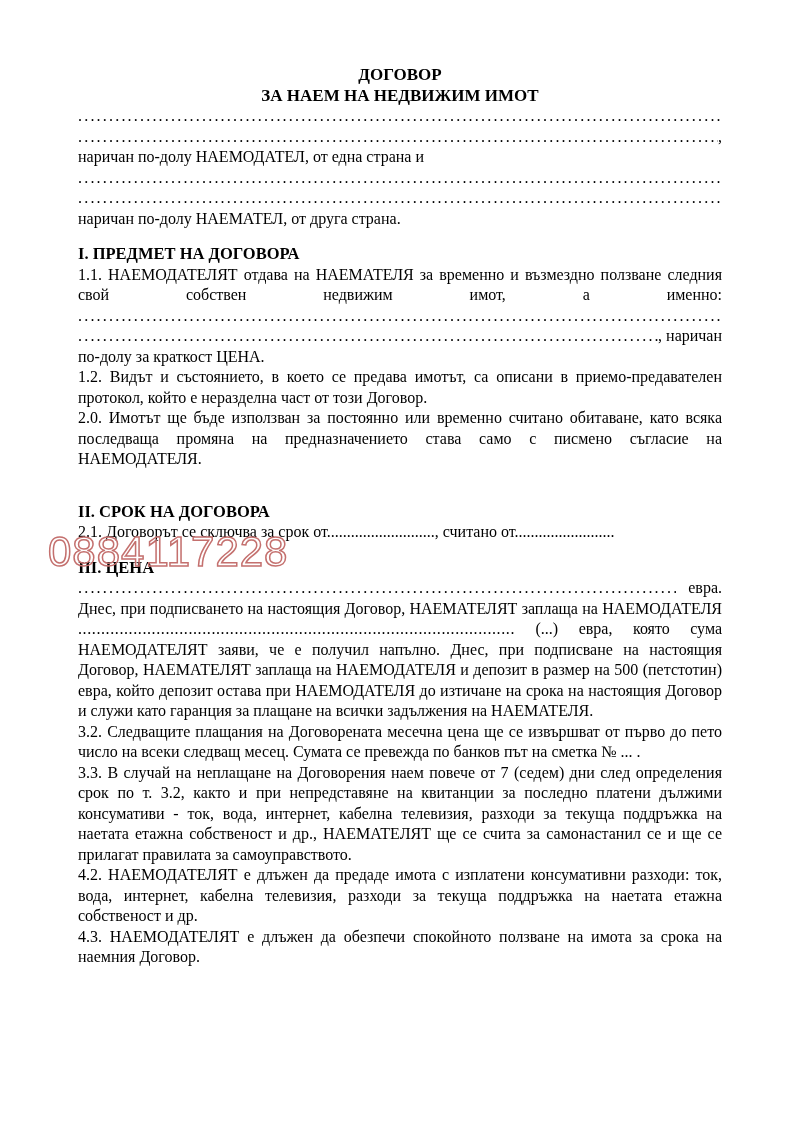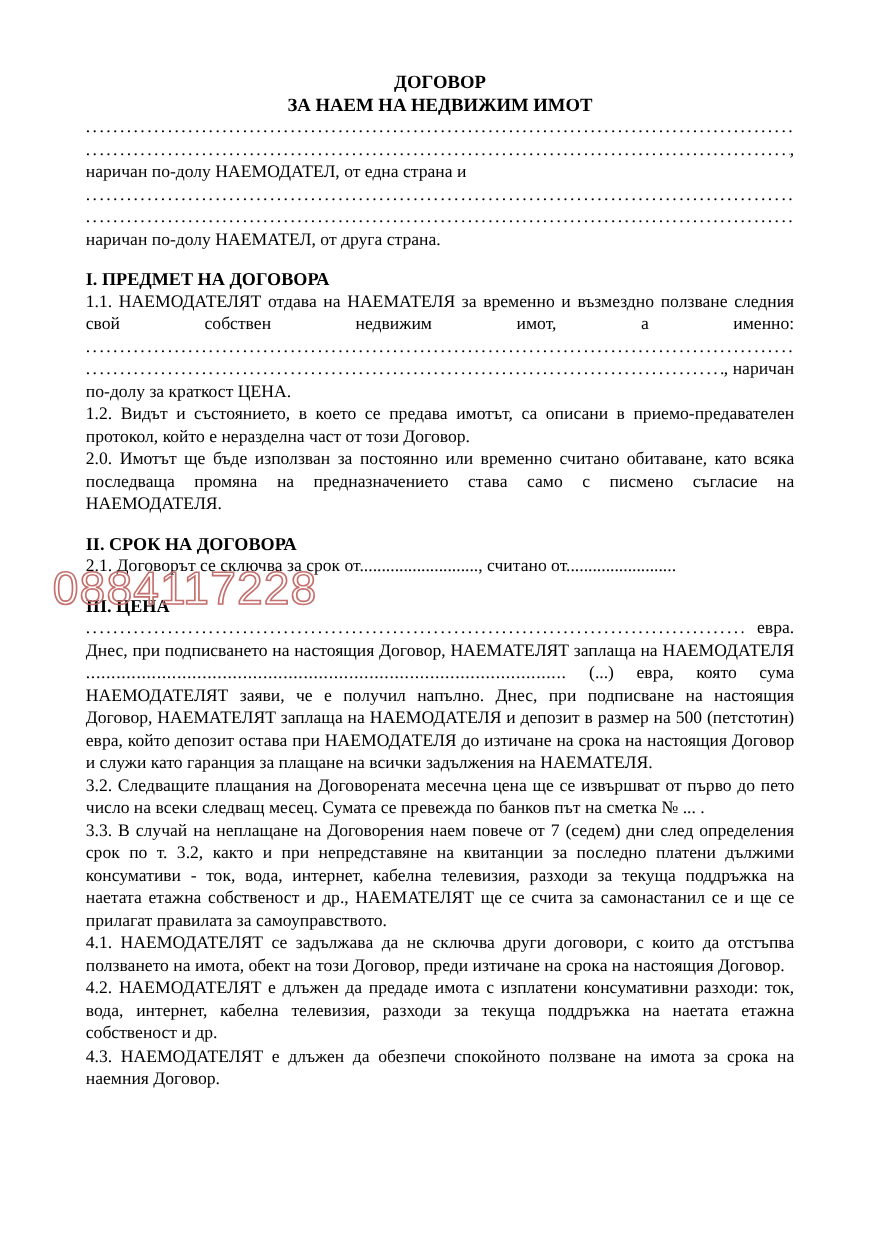--- a/index.html
+++ b/index.html
@@ -105,28 +105,27 @@
         <div class="dotline">
           <span class="dots">..........................................................................................................................................................................................................................................................</span>
         </div>
         <div class="dotline">
           <span class="dots">..........................................................................................................................................................................................................................................................</span>
           <span class="suffix">, наричан</span>
         </div>
         <div class="block-p"><span>по-долу за краткост </span><span class="bold">ЦЕНА.</span></div>
         <div class="block-p"><span class="bold">1.2.</span><span> Видът и състоянието, в което се предава имотът, са описани в приемо-предавателен протокол, който е неразделна част от този Договор.</span></div>
         <div class="block-p"><span class="bold">2.0.</span><span> Имотът ще бъде използван за постоянно или временно считано обитаване, като всяка последваща промяна на предназначението става само с писмено съгласие на </span><span class="bold">НАЕМОДАТЕЛЯ.</span></div>
-        <div class="block-h" style="margin-top: 15px;"><span>II. СРОК НА ДОГОВОРА</span></div>
+        <div class="block-h" style="margin-top: 32px;"><span>II. СРОК НА ДОГОВОРА</span></div>
         <div class="block-p"><span class="bold">2.1.</span><span> Договорът се сключва за срок от..........................., считано от.........................</span></div>
         <div class="block-h" style="margin-top: 15px;"><span>III. ЦЕНА</span><span class="watermark">0884117228</span></div>
         <div class="dotline">
           <span class="dots">..........................................................................................................................................................................................................................................................</span>
           <span class="suffix gap">евра.</span>
         </div>
         <div class="block-p"><span>Днес, при подписването на настоящия Договор, </span><span class="bold">НАЕМАТЕЛЯТ</span><span> заплаща на </span><span class="bold">НАЕМОДАТЕЛЯ</span><span> </span><span class="dotrun">...............................................................................................</span><span> (...) </span><span class="bold">евра,</span><span> която сума </span><span class="bold">НАЕМОДАТЕЛЯТ</span><span> заяви, че е получил напълно. Днес, при подписване на настоящия Договор, </span><span class="bold">НАЕМАТЕЛЯТ</span><span> заплаща на </span><span class="bold">НАЕМОДАТЕЛЯ</span><span> и  депозит в размер на 500 (петстотин) евра, който депозит остава при </span><span class="bold">НАЕМОДАТЕЛЯ</span><span> до изтичане на срока на настоящия Договор и служи като гаранция за плащане на всички задължения на </span><span class="bold">НАЕМАТЕЛЯ.</span></div>
         <div class="block-p"><span class="bold">3.2.</span><span> Следващите плащания на Договорената месечна цена ще се извършват от първо до пето число на всеки следващ месец. Сумата се превежда по банков път на сметка № ... .</span></div>
         <div class="block-p"><span class="bold">3.3.</span><span> В случай на неплащане на Договорения наем повече от 7 (седем) дни след определения срок по т. 3.2, както и при непредставяне на квитанции за последно платени дължими консумативи - ток, вода, интернет, кабелна телевизия, разходи за текуща поддръжка на наетата етажна собственост и др., </span><span class="bold">НАЕМАТЕЛЯТ</span><span> ще се счита за самонастанил се и ще се прилагат правилата за самоуправството.</span></div>
-        <div class="block-p"><span class="bold">4.1. НАЕМОДАТЕЛЯТ</span><span> се задължава да не сключва други договори, с които да отстъпва ползването на имота, обект на този Договор, преди изтичане на срока на настоящия Договор.</span></div>
         <div class="block-p"><span class="bold">4.2. НАЕМОДАТЕЛЯТ</span><span>  е длъжен да предаде имота с изплатени консумативни разходи: ток, вода, интернет, кабелна телевизия, разходи за текуща поддръжка на наетата етажна собственост и др.</span></div>
         <div class="block-p"><span class="bold">4.3. НАЕМОДАТЕЛЯТ</span><span> е длъжен да обезпечи спокойното ползване на имота за срока на наемния Договор.</span></div>
       </div>
   </div>
 </div>
 
 </body></html>

